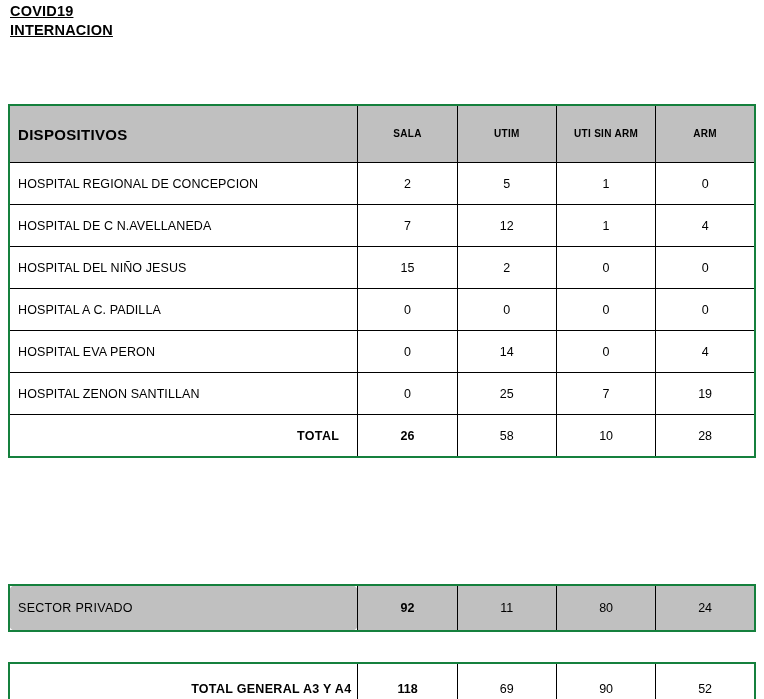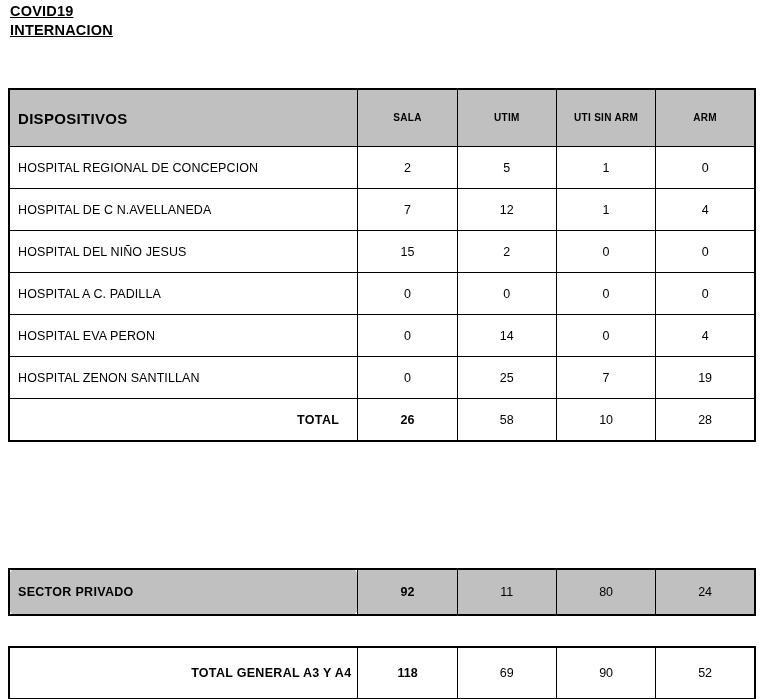--- a/index.html
+++ b/index.html
@@ -37,21 +37,22 @@
   }
 
   
   table {
     border-collapse: collapse;
     table-layout: fixed;
   }
   .tbl {
     position: absolute;
     left: 8px;
-    border: 2px solid #000000;
+    border: 2px solid #15803d;
+    margin-top: 16px;
   }
   .tbl td, .tbl th {
     border: 1px solid #000000;
     padding: 0;
     font-size: 12.5px;
     vertical-align: middle;
   }
   .main-table {
     top: 88px;
     width: 748px;
@@ -105,21 +106,21 @@
   
   .privado-table {
     top: 568px;
     width: 748px;
   }
   .privado-table td {
     background: #c0c0c0;
     height: 44px;
   }
   .privado-table td.name {
-    font-weight: bold;
+    font-weight: normal;
     font-size: 12.5px;
     letter-spacing: 0.3px;
     border-radius: 7px;
   }
   .privado-table td.num.bold { font-weight: bold; }
 
   
   .general-table {
     top: 646px;
     width: 748px;

